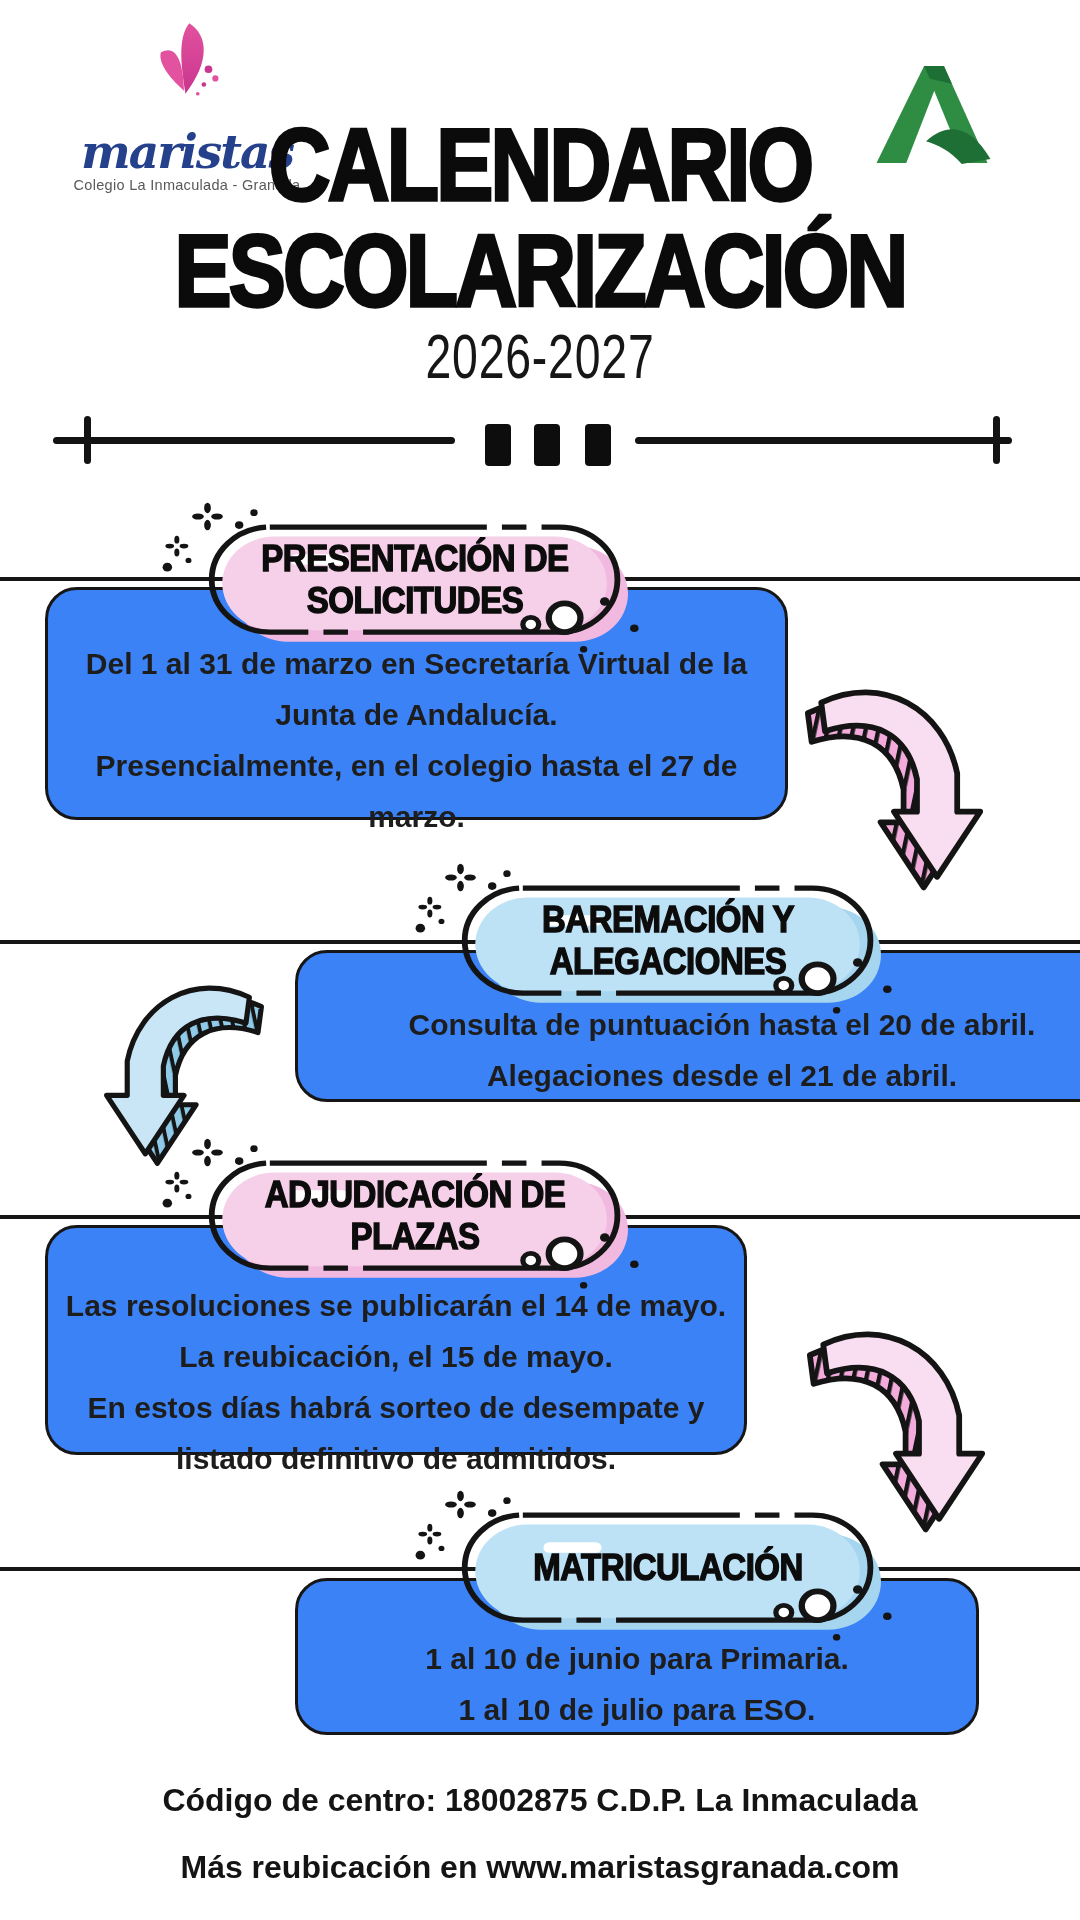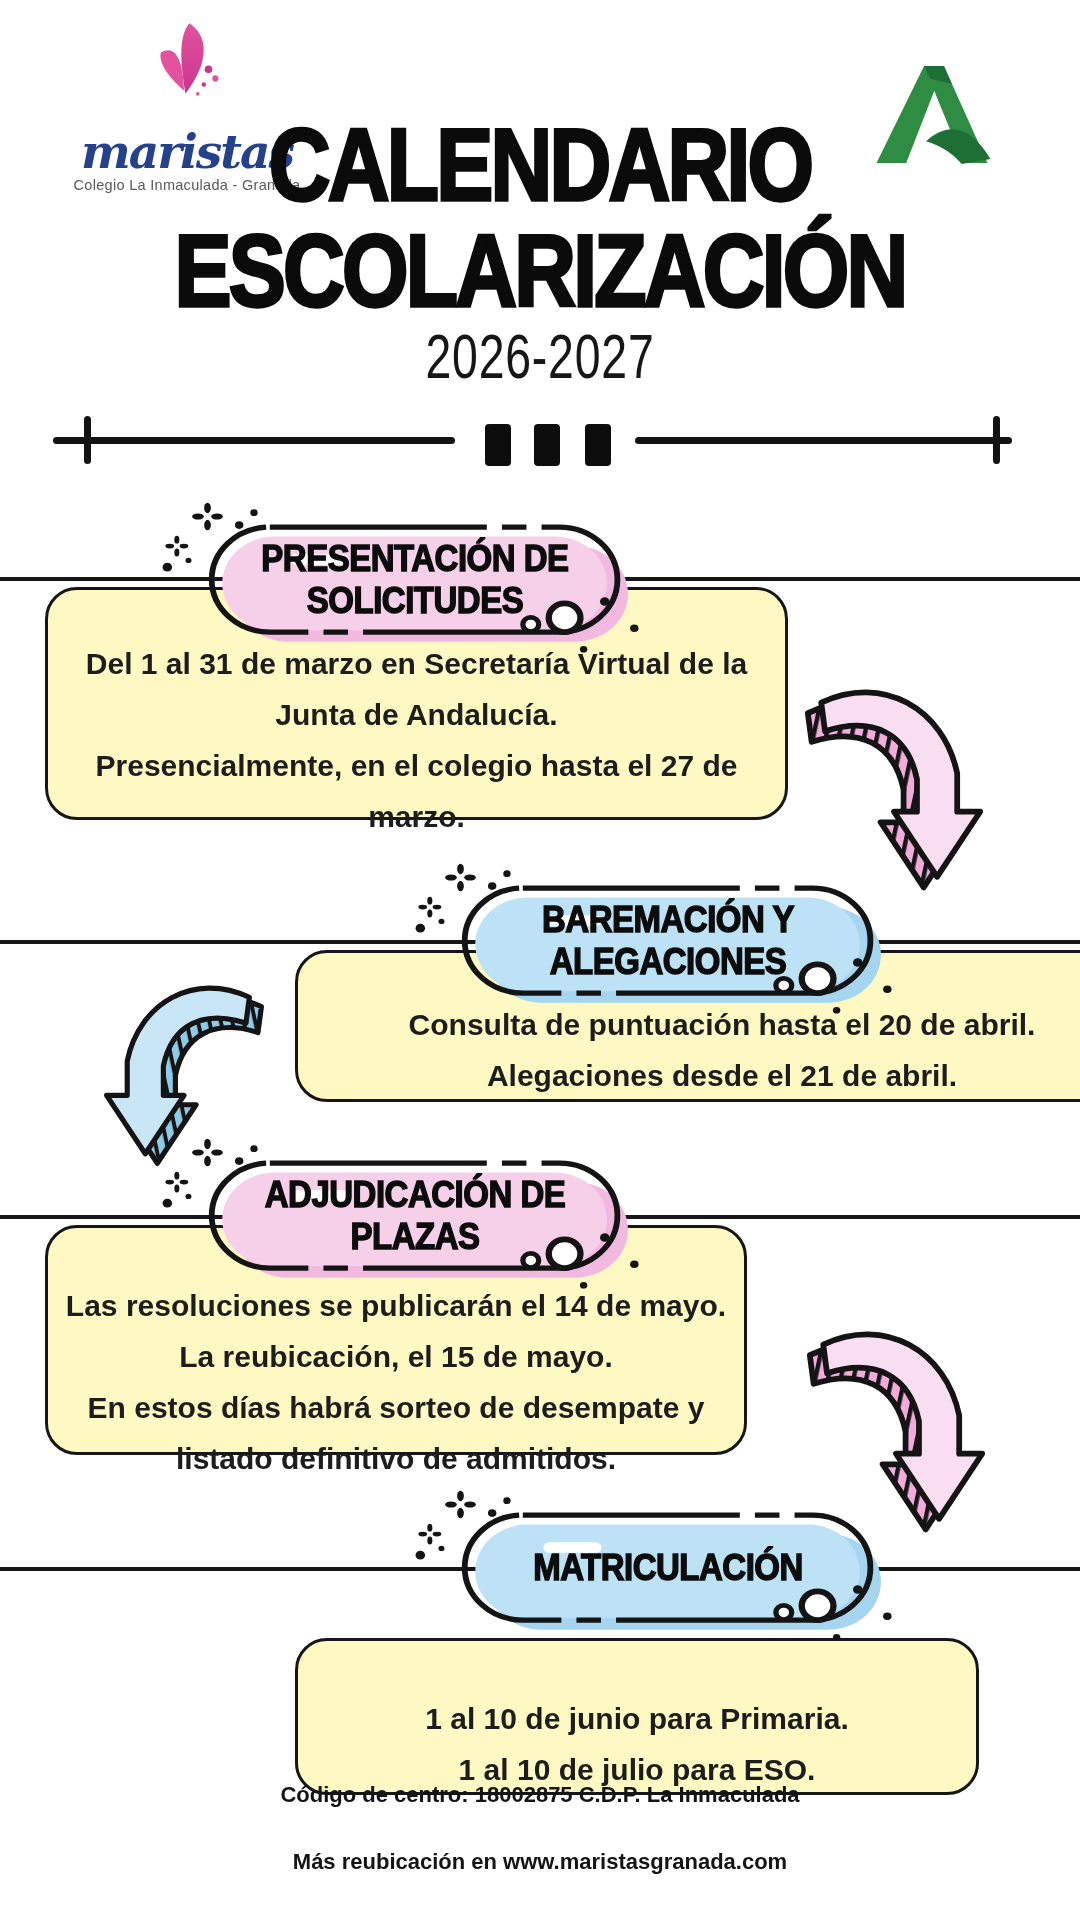--- a/index.html
+++ b/index.html
@@ -18,34 +18,34 @@
   .years{left:0;right:0;top:322px;text-align:center;font-size:58px;color:#161616;
     letter-spacing:1px;transform:scale(.8,1.08);font-weight:normal;}
 
   
   .h-seg{height:7px;background:#131313;border-radius:4px;}
   .tick{width:7px;height:48px;background:#131313;border-radius:4px;}
   .sq{width:26px;height:42px;background:#0d0d0d;border-radius:4px;}
 
   
   .rule{left:0;width:1080px;height:3.6px;background:#161616;}
-  .box{border:3.5px solid #161616;border-radius:32px;background:#fef9c3;box-sizing:border-box;}
+  .box{border:3.5px solid #161616;border-radius:32px;background:#3b82f6;box-sizing:border-box;}
   .box-text{white-space:pre-line;text-align:center;font-weight:bold;font-size:30px;
     line-height:51px;color:var(--text);}
   .pill-label{display:flex;align-items:center;justify-content:center;text-align:center;
     white-space:pre-line;font-weight:bold;font-size:33px;line-height:38px;color:#0c0c0c;
     letter-spacing:-.5px;-webkit-text-stroke:1.3px #0c0c0c;transform:scaleY(1.1);}
   svg.pill{overflow:visible;}
   .pill-pink{--c-main:var(--pink-mid);--c-shadow:var(--pink-shadow);}
   .pill-blue{--c-main:var(--blue-mid);--c-shadow:var(--blue-shadow);}
   .arrow-pink{--c-face:var(--pink-light);--c-stripes:url(#stripesPink);}
   .arrow-blue{--c-face:var(--blue-light);--c-stripes:url(#stripesBlue);transform:scaleX(-1);}
 
   
-  .footer-line{left:0;right:0;text-align:center;font-weight:bold;font-size:22px;color:#141414;}
+  .footer-line{left:0;right:0;text-align:center;font-weight:bold;font-size:32px;color:#141414;}
 </style>
 </head>
 <body>
 
 <svg class="abs" width="0" height="0" aria-hidden="true">
   <defs>
     <pattern id="stripesPink" width="13" height="13" patternUnits="userSpaceOnUse" patternTransform="rotate(12)">
       <rect width="13" height="13" style="fill:var(--pink-stripe)"></rect>
       <rect width="4.6" height="13" style="fill:var(--outline)"></rect>
     </pattern>
@@ -169,21 +169,21 @@
     <use href="#pillShape"></use>
   </svg>
 <div class="abs pill-label" style="left:205px;top:1163px;width:420px;height:106px">ADJUDICACIÓN DE
 PLAZAS</div>
 
 <svg class="abs arrow-pink" style="left:800px;top:1312px" width="192" height="226" viewBox="0 0 200 236">
     <use href="#arrowShape"></use>
   </svg>
 
 <div class="abs rule" style="top:1567px"></div>
-<div class="abs box" style="left:295px;top:1638px;width:684px;height:157px">
+<div class="abs box" style="left:295px;top:1578px;width:684px;height:157px">
   <div class="box-text" style="margin-top:52px">1 al 10 de junio para Primaria.
 1 al 10 de julio para ESO.</div>
 </div>
 <svg class="abs pill pill-blue" style="left:414px;top:1494px" width="486" height="149" viewBox="0 0 460 156" preserveAspectRatio="none">
     <use href="#pillShape"></use>
   </svg>
 <div class="abs pill-label" style="left:458px;top:1515px;width:420px;height:106px">MATRICULACIÓN</div>
 
 <div class="abs footer-line" style="top:1782px">Código de centro: 18002875 C.D.P. La Inmaculada</div>
 <div class="abs footer-line" style="top:1849px">Más reubicación en www.maristasgranada.com</div>

